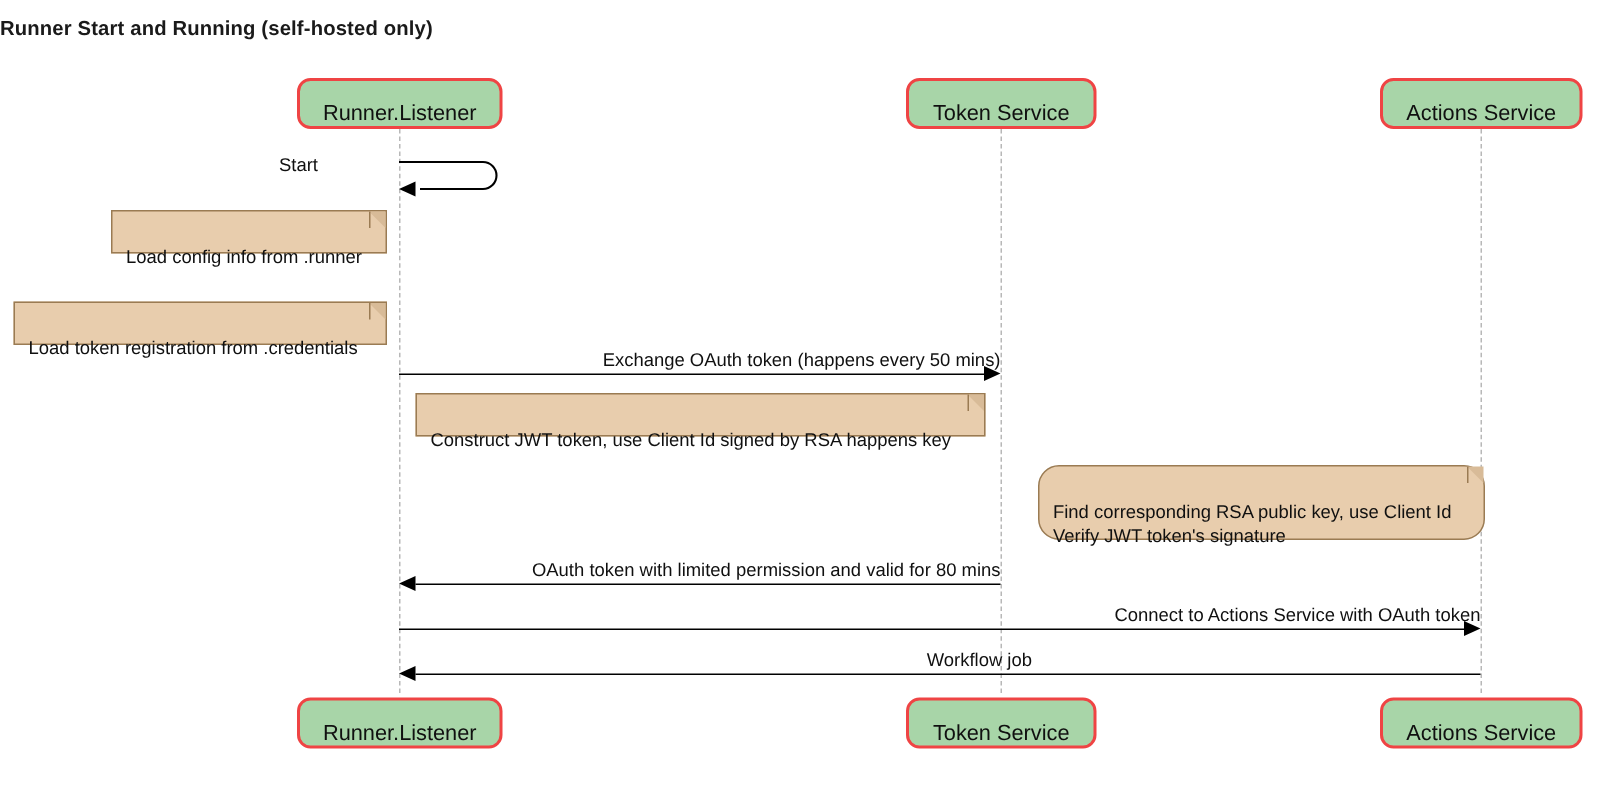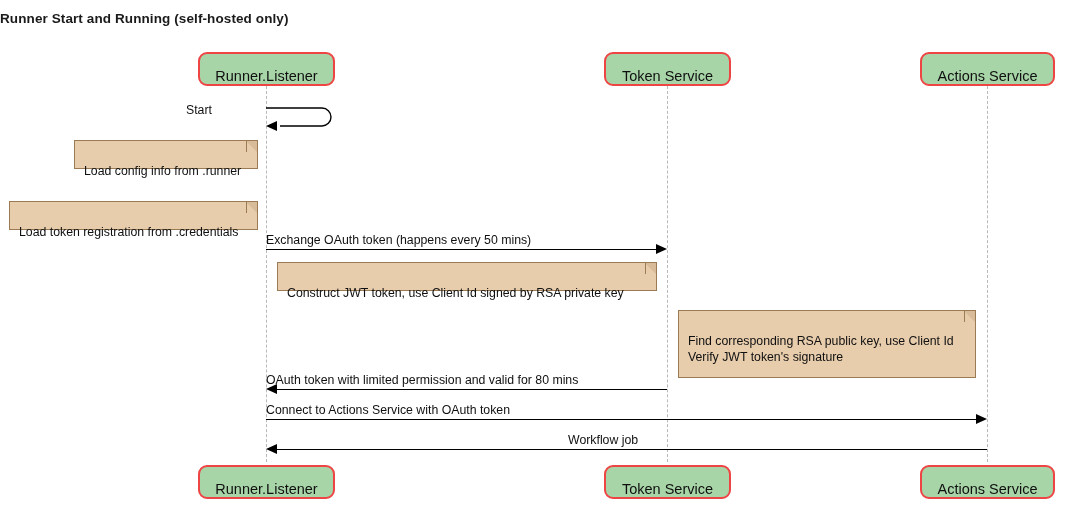--- a/index.html
+++ b/index.html
@@ -101,21 +101,21 @@
   .arrow-left {
     border-top: 5.5px solid transparent;
     border-bottom: 5.5px solid transparent;
     border-right: 11px solid #000000;
   }
   .msg-label {
     position: absolute;
     font-size: 12.3px;
     color: #101010;
     white-space: nowrap;
-    text-align: left;
+    text-align: right;
   }
   
   .self-loop {
     position: absolute;
   }
 </style>
 </head>
 <body>
 
 <div id="diagram-root">
@@ -154,26 +154,26 @@
     <span>Load token registration from .credentials</span>
     <span class="note-fold"></span>
     <span class="note-fold-edge"></span>
   </div>
 
   <div class="msg-line" style="left:266px; top:249px; width:390px;"></div>
   <div class="arrowhead arrow-right" style="left:656px; top:243.5px;"></div>
   <div class="msg-label" style="left:266px; top:233px; width:401px;">Exchange OAuth token (happens every 50 mins)</div>
 
   <div class="note" style="left:277px; top:262px; width:380px; height:29px;">
-    <span>Construct JWT token, use Client Id signed by RSA private key</span>
-    <span class="note-fold"></span>
-    <span class="note-fold-edge"></span>
-  </div>
-
-  <div class="note" style="left:678px; top:310px; width:298px; height:68px;">
+    <span>Construct JWT token, use Client Id signed by RSA happens key</span>
+    <span class="note-fold"></span>
+    <span class="note-fold-edge"></span>
+  </div>
+
+  <div class="note" style="left:692px; top:310px; width:298px; height:50px;border-radius:14px;">
     <span>Find corresponding RSA public key, use Client Id
 Verify JWT token's signature</span>
     <span class="note-fold"></span>
     <span class="note-fold-edge"></span>
   </div>
 
   <div class="msg-line" style="left:277px; top:389px; width:390px;"></div>
   <div class="arrowhead arrow-left" style="left:266px; top:383.5px;"></div>
   <div class="msg-label" style="left:266px; top:373px; width:401px;">OAuth token with limited permission and valid for 80 mins</div>
 

